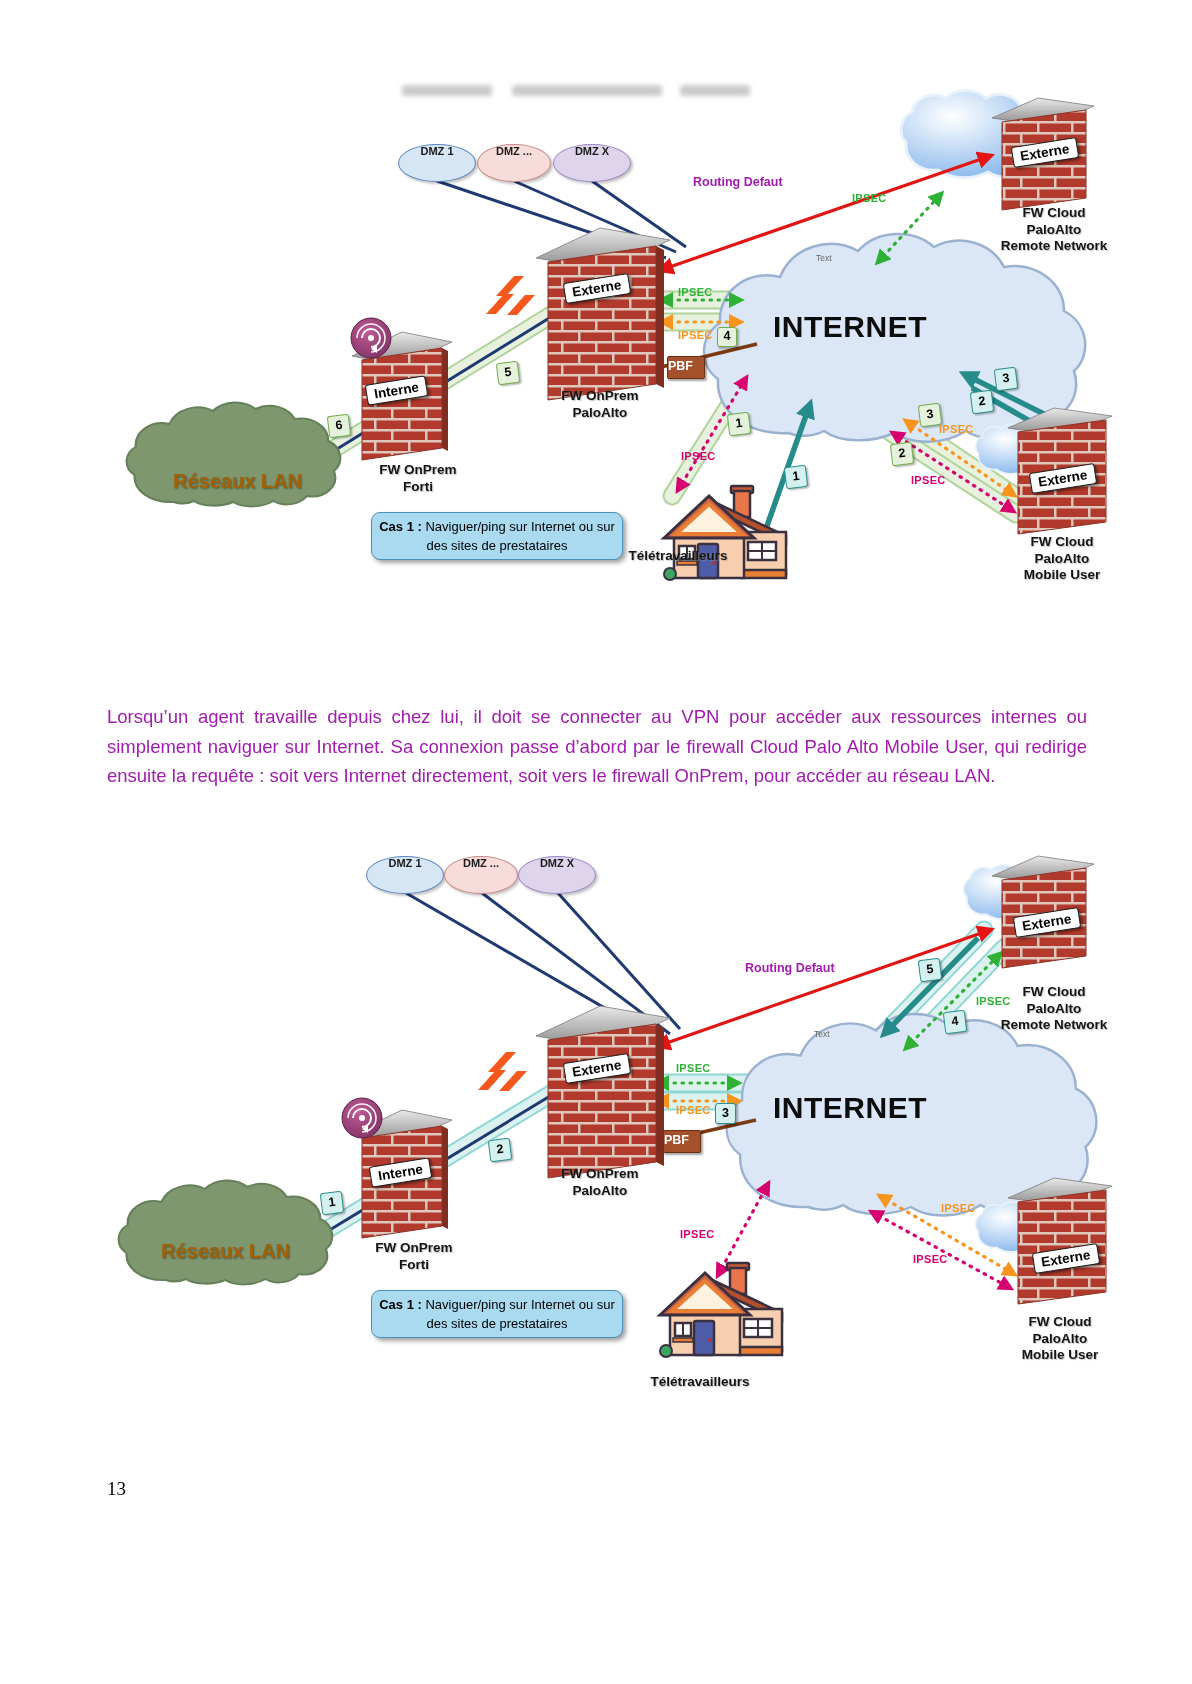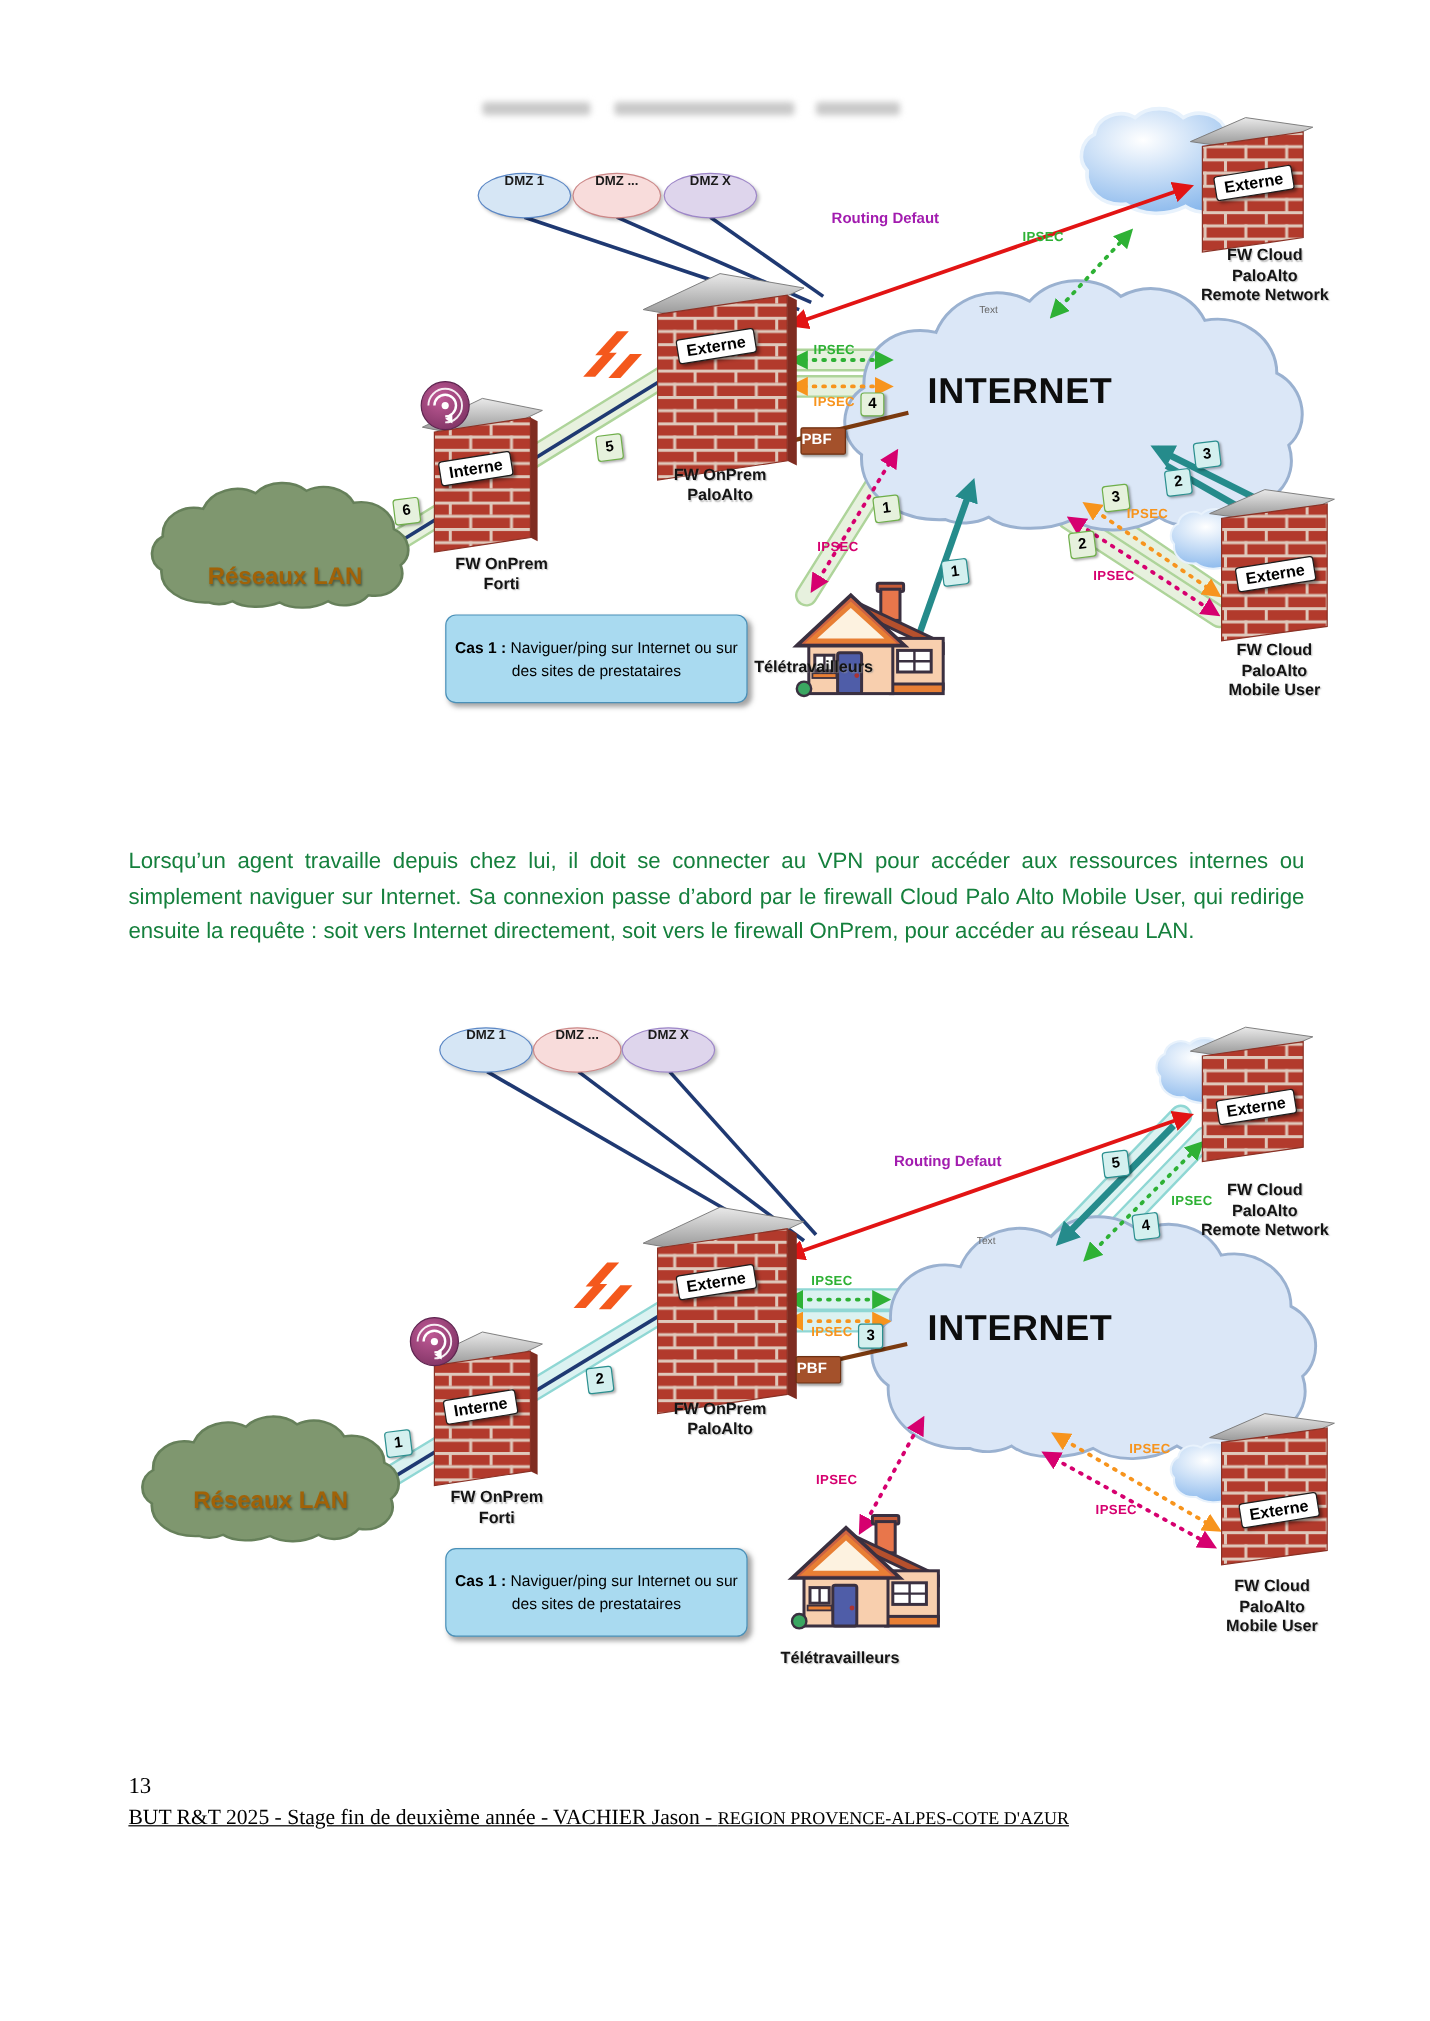--- a/index.html
+++ b/index.html
@@ -17,34 +17,34 @@
   .badge-t{background:#d4f0ef;border:1.6px solid #2a8f8f;}
   .ipsec{position:absolute;font:bold 11px "Liberation Sans",sans-serif;letter-spacing:.3px;}
   .ips-g{color:#2eb135;} .ips-o{color:#f7941d;} .ips-m{color:#d6006f;}
   .wall-tag{position:absolute;background:#fff;border:1.5px solid #1d1d1d;border-radius:3px;
             font:bold 13.5px/17px "Liberation Sans",sans-serif;text-align:center;
             transform:rotate(-9deg);box-shadow:2px 2px 3px rgba(0,0,0,.45);padding:1px 7px;color:#000;}
   .oval{position:absolute;border-radius:50%;font:bold 11px "Liberation Sans",sans-serif;
         display:flex;align-items:flex-start;justify-content:center;color:#1a1a1a;
         box-shadow:2px 2px 3px rgba(0,0,0,.25);}
   .casbox{position:absolute;border-radius:9px;font:13px/19px "Liberation Sans",sans-serif;
-          text-align:center;padding:17px 6px;box-shadow:3px 3px 4px rgba(90,90,90,.55);color:#000;}
+          text-align:center;padding:4px 6px;box-shadow:3px 3px 4px rgba(90,90,90,.55);color:#000;}
   .pbfbox{position:absolute;background:#a4512b;border:1.5px solid #6d3012;color:#fff;
           font:bold 12.5px/19px "Liberation Sans",sans-serif;text-align:left;border-radius:2px;
           box-shadow:1.5px 1.5px 2px rgba(0,0,0,.35);margin-left:41px;}
   .cloudnote{position:absolute;font:8.5px "Liberation Sans",sans-serif;color:#666;}
   .routing{position:absolute;color:#a21caf;font:bold 12.5px "Liberation Sans",sans-serif;}
   .bigname{position:absolute;font:800 30px/32px "Liberation Sans",sans-serif;letter-spacing:.5px;
            text-align:center;color:#0d0d0d;}
   .lan-name{position:absolute;color:#a16207;font:bold 20px/22px "Liberation Sans",sans-serif;
             text-align:center;text-shadow:1px 1px 2px rgba(0,0,0,.4);}
   .caption{position:absolute;left:0;width:1192px;text-align:center;color:#24557e;
            font:italic 19.5px "Liberation Sans",sans-serif;}
   .para{position:absolute;left:107px;width:980px;font:18.5px/29.5px "Liberation Sans",sans-serif;
-        color:#15803d;text-align:justify;}
+        color:#a21caf;text-align:justify;}
   .footer-num{position:absolute;left:107px;font:19px "Liberation Serif",serif;color:#000;}
   .footer-line{position:absolute;left:107px;font:18px "Liberation Serif",serif;color:#000;}
   .footer-line .inner{text-decoration:underline;}
   .footer-caps{font-size:15px;}
   .blurbit{position:absolute;height:11px;background:#c9c9c9;filter:blur(2.5px);border-radius:3px;}
   
   .bandg-o{stroke:#aed49a;stroke-width:19;stroke-linecap:round;fill:none;}
   .bandg-i{stroke:#e7f1de;stroke-width:15;stroke-linecap:round;fill:none;}
   .bandc-o{stroke:#8fd7d4;stroke-width:19;stroke-linecap:round;fill:none;}
   .bandc-i{stroke:#dbf2f1;stroke-width:15;stroke-linecap:round;fill:none;}
@@ -402,19 +402,14 @@
 
     <div class="casbox" style="left:371px;top:1290px;width:238px;background:#a9daf0;border:1.8px solid #4a90b8;">
       <b>Cas 1 :</b>
       <span>Naviguer/ping sur Internet ou sur des sites de prestataires</span>
     </div>
 
     <div class="lbl" style="left:640px;top:1374px;width:120px;">Télétravailleurs</div>
 
 
     <div class="footer-num" style="top:1478px;">13</div>
-    <div class="footer-line" style="top:1504px;">
-      <span class="inner">
-        <span>BUT R&amp;T 2025 - Stage fin de deuxième année - VACHIER Jason - </span><span class="footer-caps">REGION PROVENCE-ALPES-COTE D'AZUR</span>
-      </span>
-    </div>
   </div>
 </div>
 
 </body></html>

